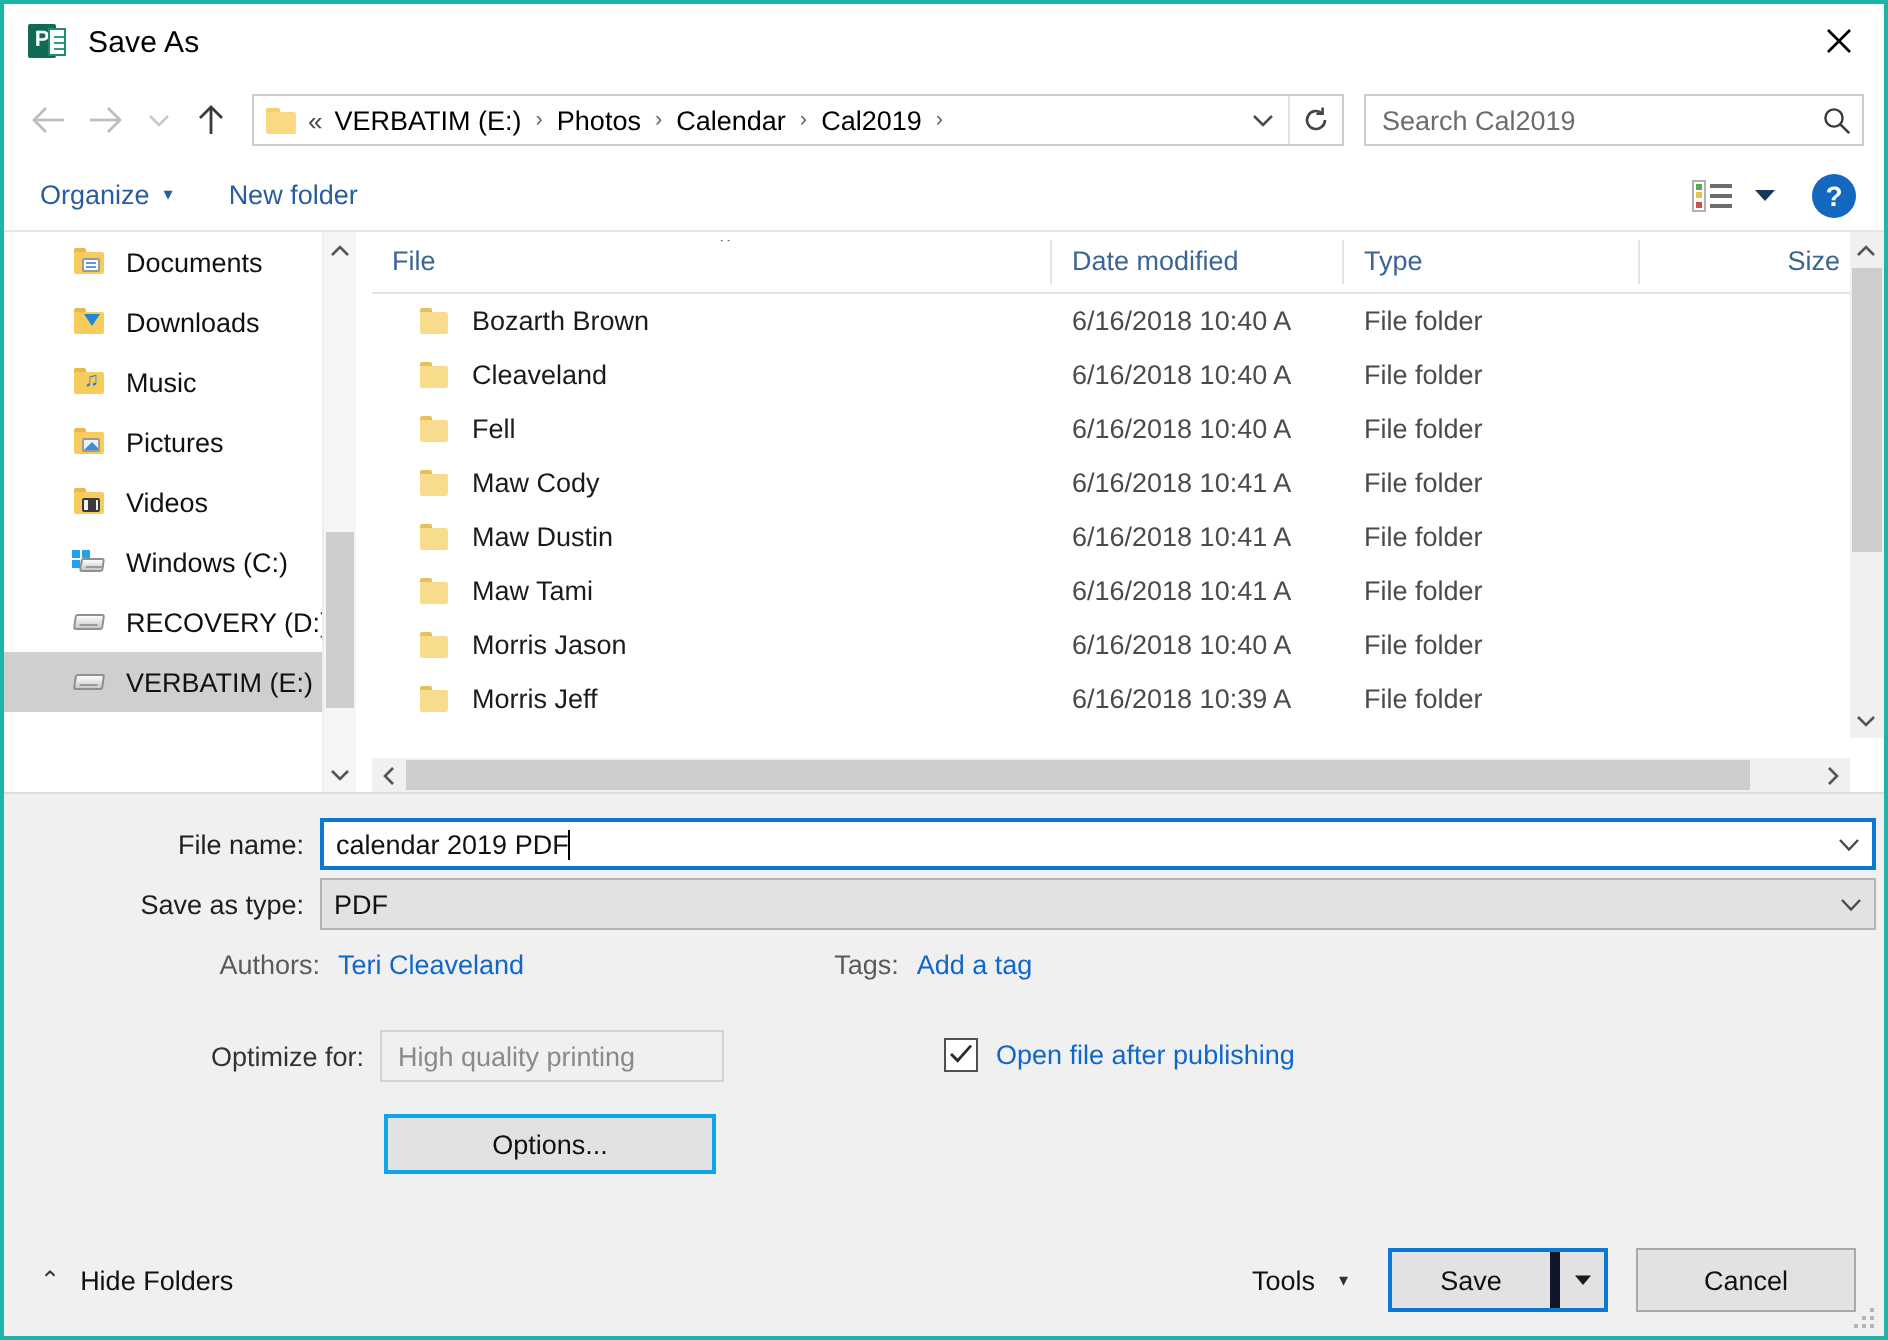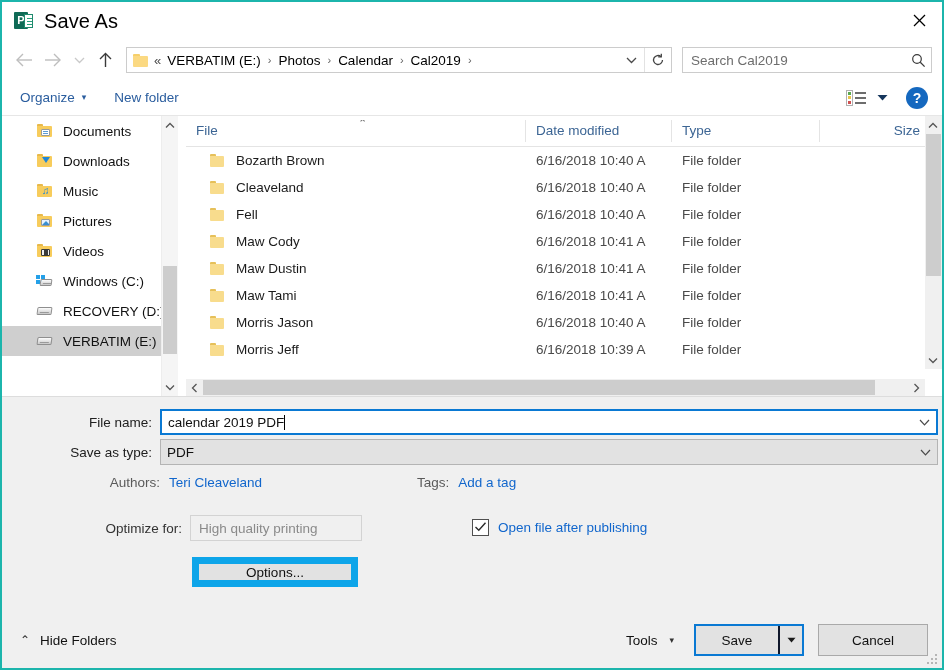--- a/index.html
+++ b/index.html
@@ -70,21 +70,21 @@
     left: 1.5px;
     width: 5px;
     height: 1px;
     background: #2aa07e;
   }
   .app-icon .pp-pg::before { top: 3px; }
   .app-icon .pp-pg::after  { top: 6px; box-shadow: 0 3px 0 #2aa07e; }
 
   .title-text {
     margin-left: 10px;
-    font-size: 20px;
+    font-size: 15px;
     color: #000000;
     letter-spacing: 0.1px;
   }
   .close-btn {
     position: absolute;
     right: 0; top: 0;
     width: 46px; height: 36px;
     display: flex;
     align-items: center;
     justify-content: center;
@@ -736,21 +736,21 @@
     color: #1166cc;
     white-space: nowrap;
   }
 
   .options-btn {
     position: absolute;
     left: 190px; top: 160px;
     width: 166px;
     height: 30px;
     background: #e2e2e2;
-    border: 7px solid #0ea5e9;
+    border: 2px solid #0ea5e9;
     font-size: 13.5px;
     color: #111111;
     display: flex;
     align-items: center;
     justify-content: center;
     box-sizing: border-box;
   }
 
   
   .footer {
@@ -802,21 +802,21 @@
     margin-right: 14px;
     flex: 0 0 auto;
   }
   .save-main {
     flex: 1 1 auto;
     display: flex;
     align-items: center;
     justify-content: center;
     font-size: 13.5px;
     color: #111111;
-    border-right: 2px solid #0f172a;
+    border-right: 5px solid #0f172a;
   }
   .save-arrow {
     width: 22px;
     display: flex;
     align-items: center;
     justify-content: center;
     flex: 0 0 auto;
   }
   .cancel-btn {
     width: 110px;

